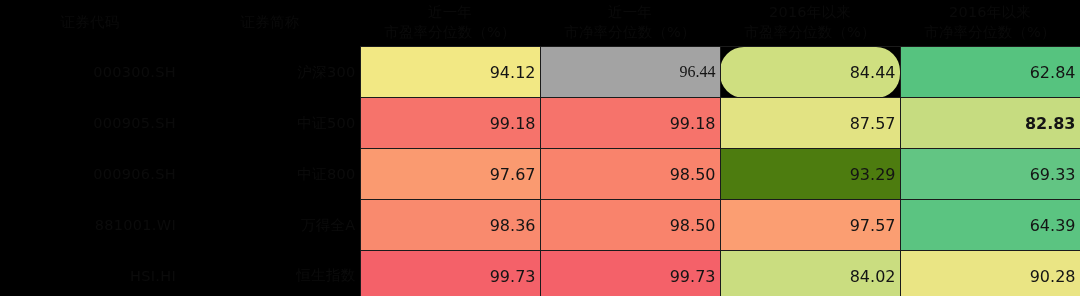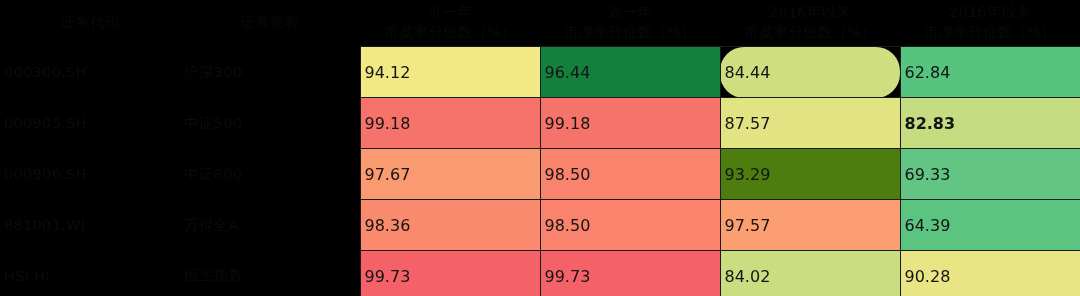--- a/index.html
+++ b/index.html
@@ -40,21 +40,21 @@
     color: #0a0a0a;
     background: #000000;
     border: none;
     letter-spacing: 0.2px;
   }
   thead th .hdr-line { display: block; white-space: nowrap; }
 
   tbody td {
     height: 50px;
     padding: 0 4px;
-    text-align: left;
+    text-align: right;
     vertical-align: middle;
     font-size: 15px;
     border: none;
   }
   tbody td.label-cell {
     color: #0b0b0b;
     background: #000000;
     font-size: 14.5px;
     letter-spacing: 0.3px;
   }
@@ -102,21 +102,21 @@
             <span class="hdr-line">2016年以来</span>
             <span class="hdr-line">市净率分位数（%）</span>
           </th>
         </tr>
     </thead>
     <tbody>
         <tr>
           <td class="label-cell">000300.SH</td>
           <td class="label-cell">沪深300</td>
           <td class="value-cell" style="background-color: rgb(242, 232, 132);">94.12</td>
-          <td class="value-cell" style="background-color: #15803d;">96.44</td>
+          <td class="value-cell" style="background-color: #a3a3a3; font-family: Liberation Serif, serif;">96.44</td>
           <td class="value-cell" style="background-color: rgb(207, 223, 128); border-radius: 24px;">84.44</td>
           <td class="value-cell" style="background-color: rgb(86, 195, 127);">62.84</td>
         </tr>
         <tr>
           <td class="label-cell">000905.SH</td>
           <td class="label-cell">中证500</td>
           <td class="value-cell" style="background-color: rgb(246, 115, 107);">99.18</td>
           <td class="value-cell" style="background-color: rgb(246, 115, 107);">99.18</td>
           <td class="value-cell" style="background-color: rgb(226, 227, 131);">87.57</td>
           <td class="value-cell" style="background-color: rgb(198, 220, 128); font-weight: bold;">82.83</td>

